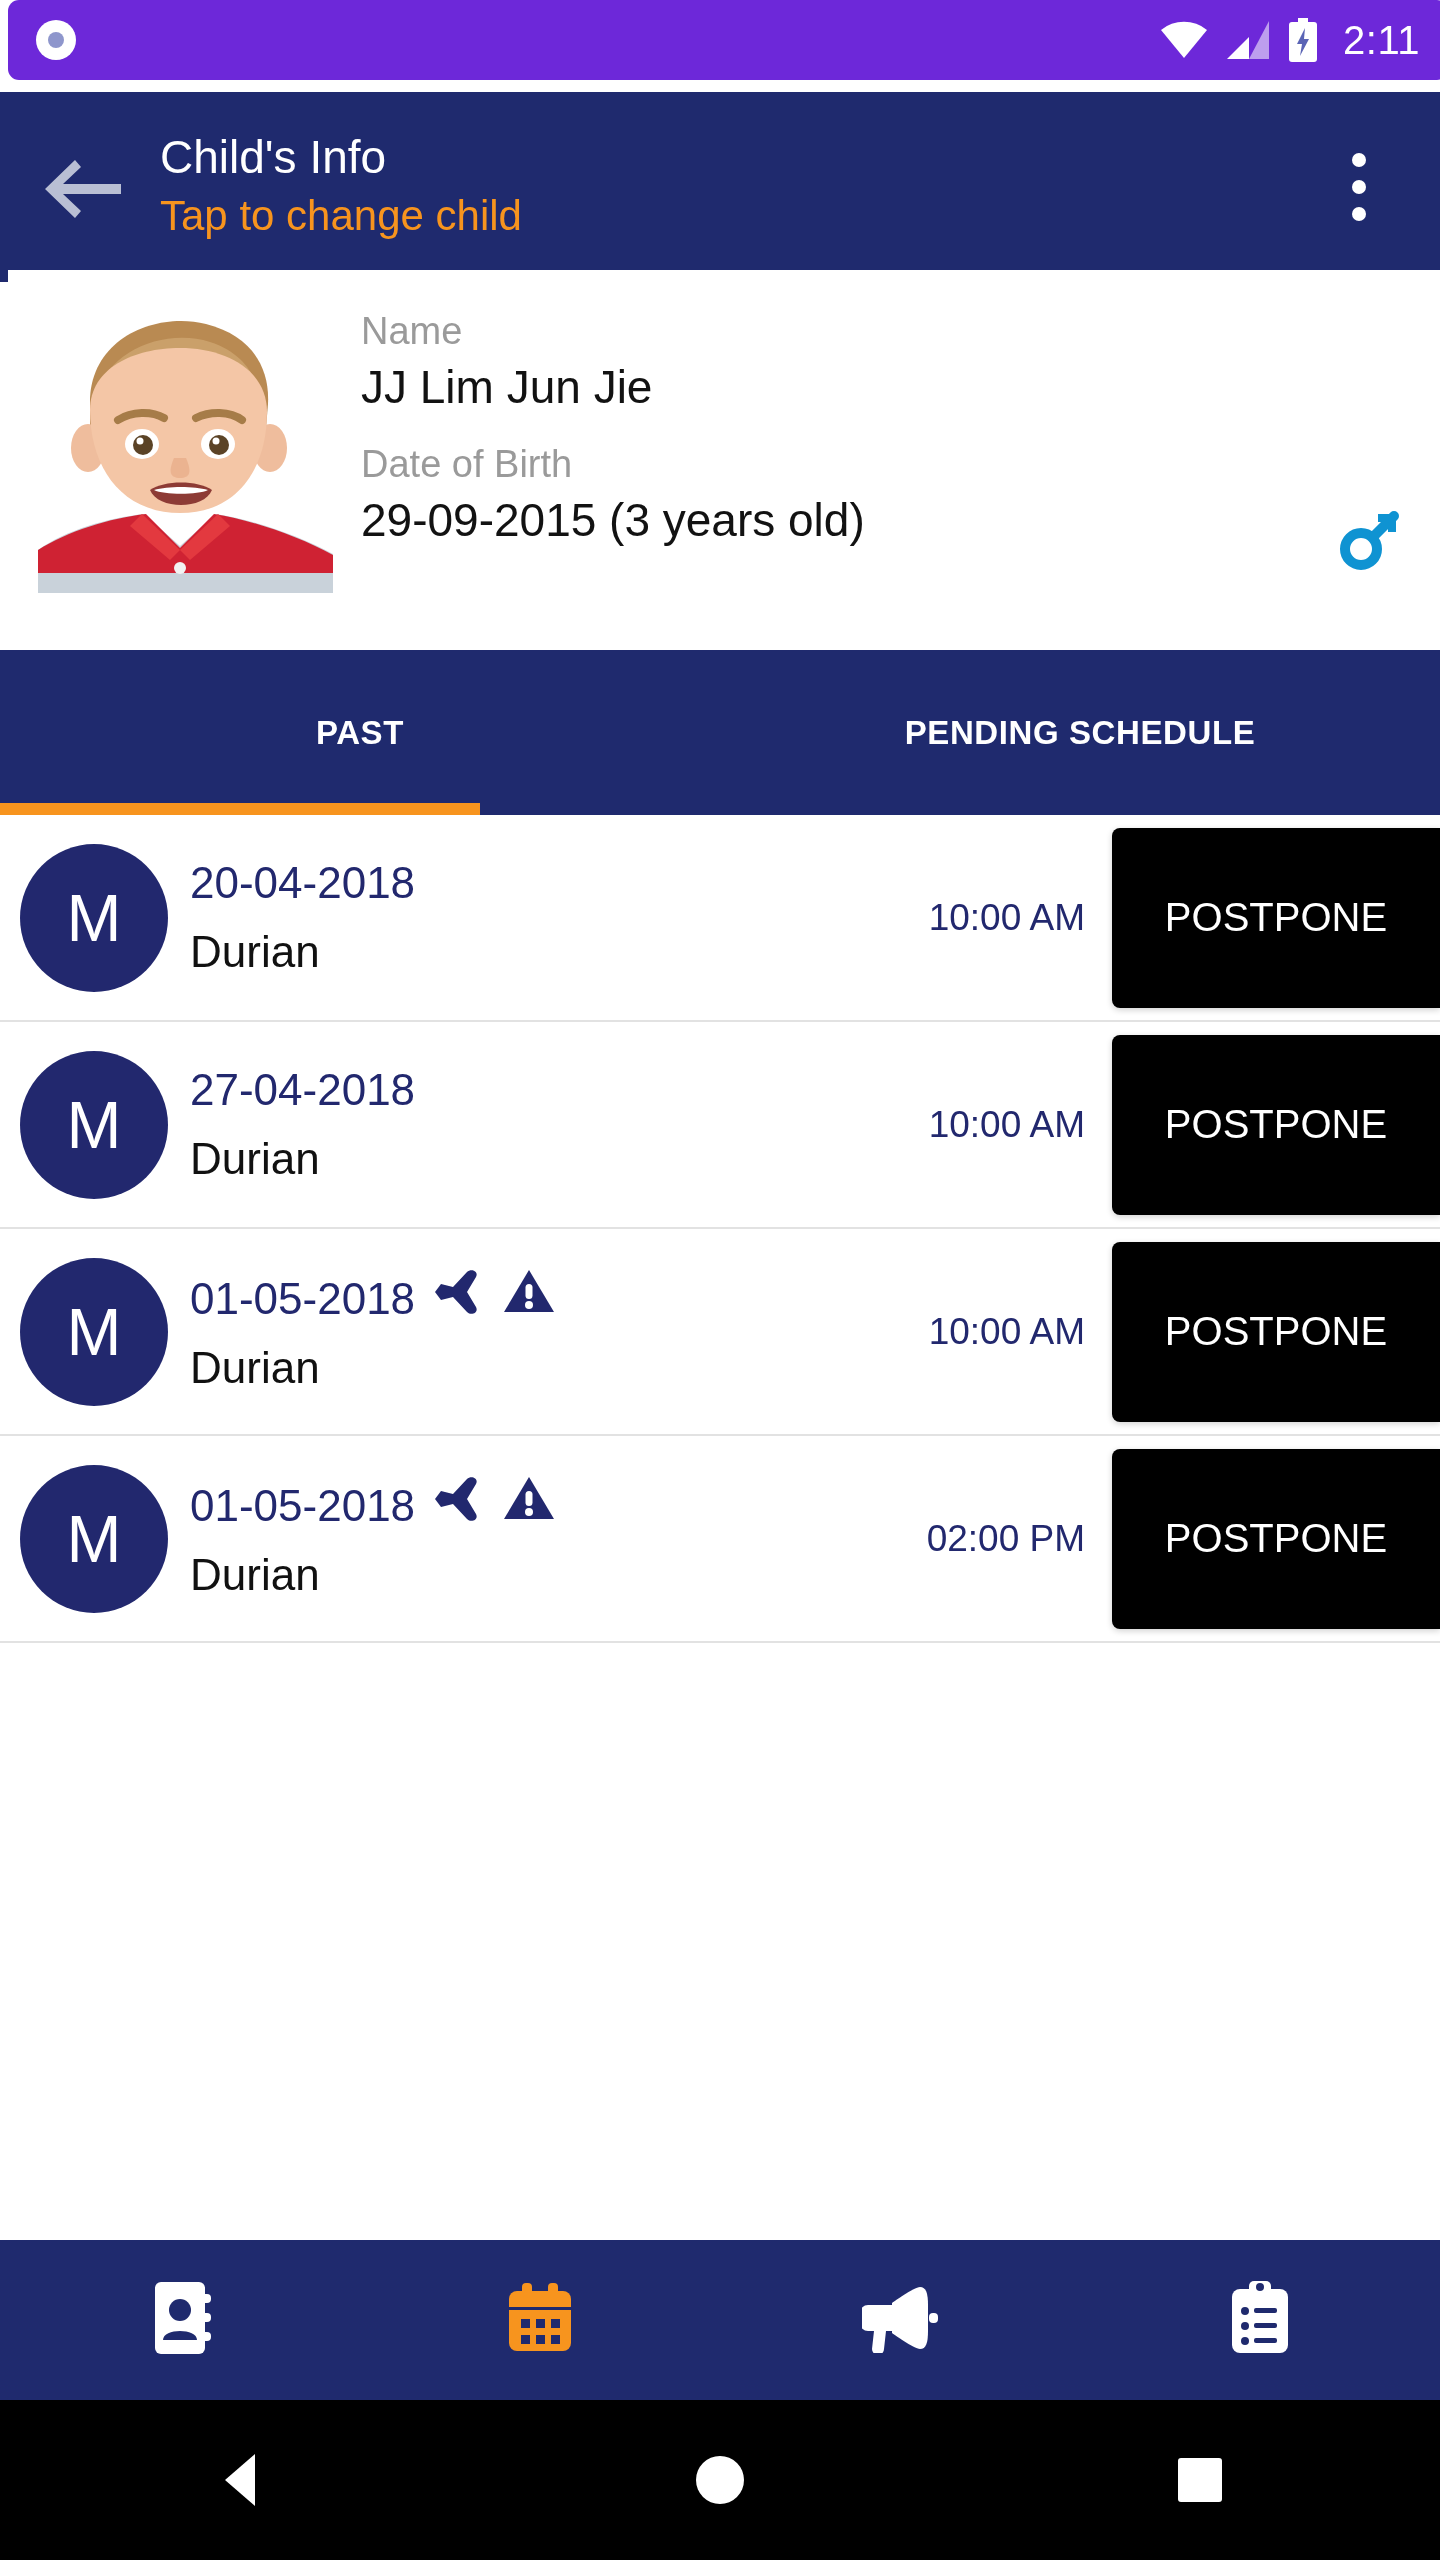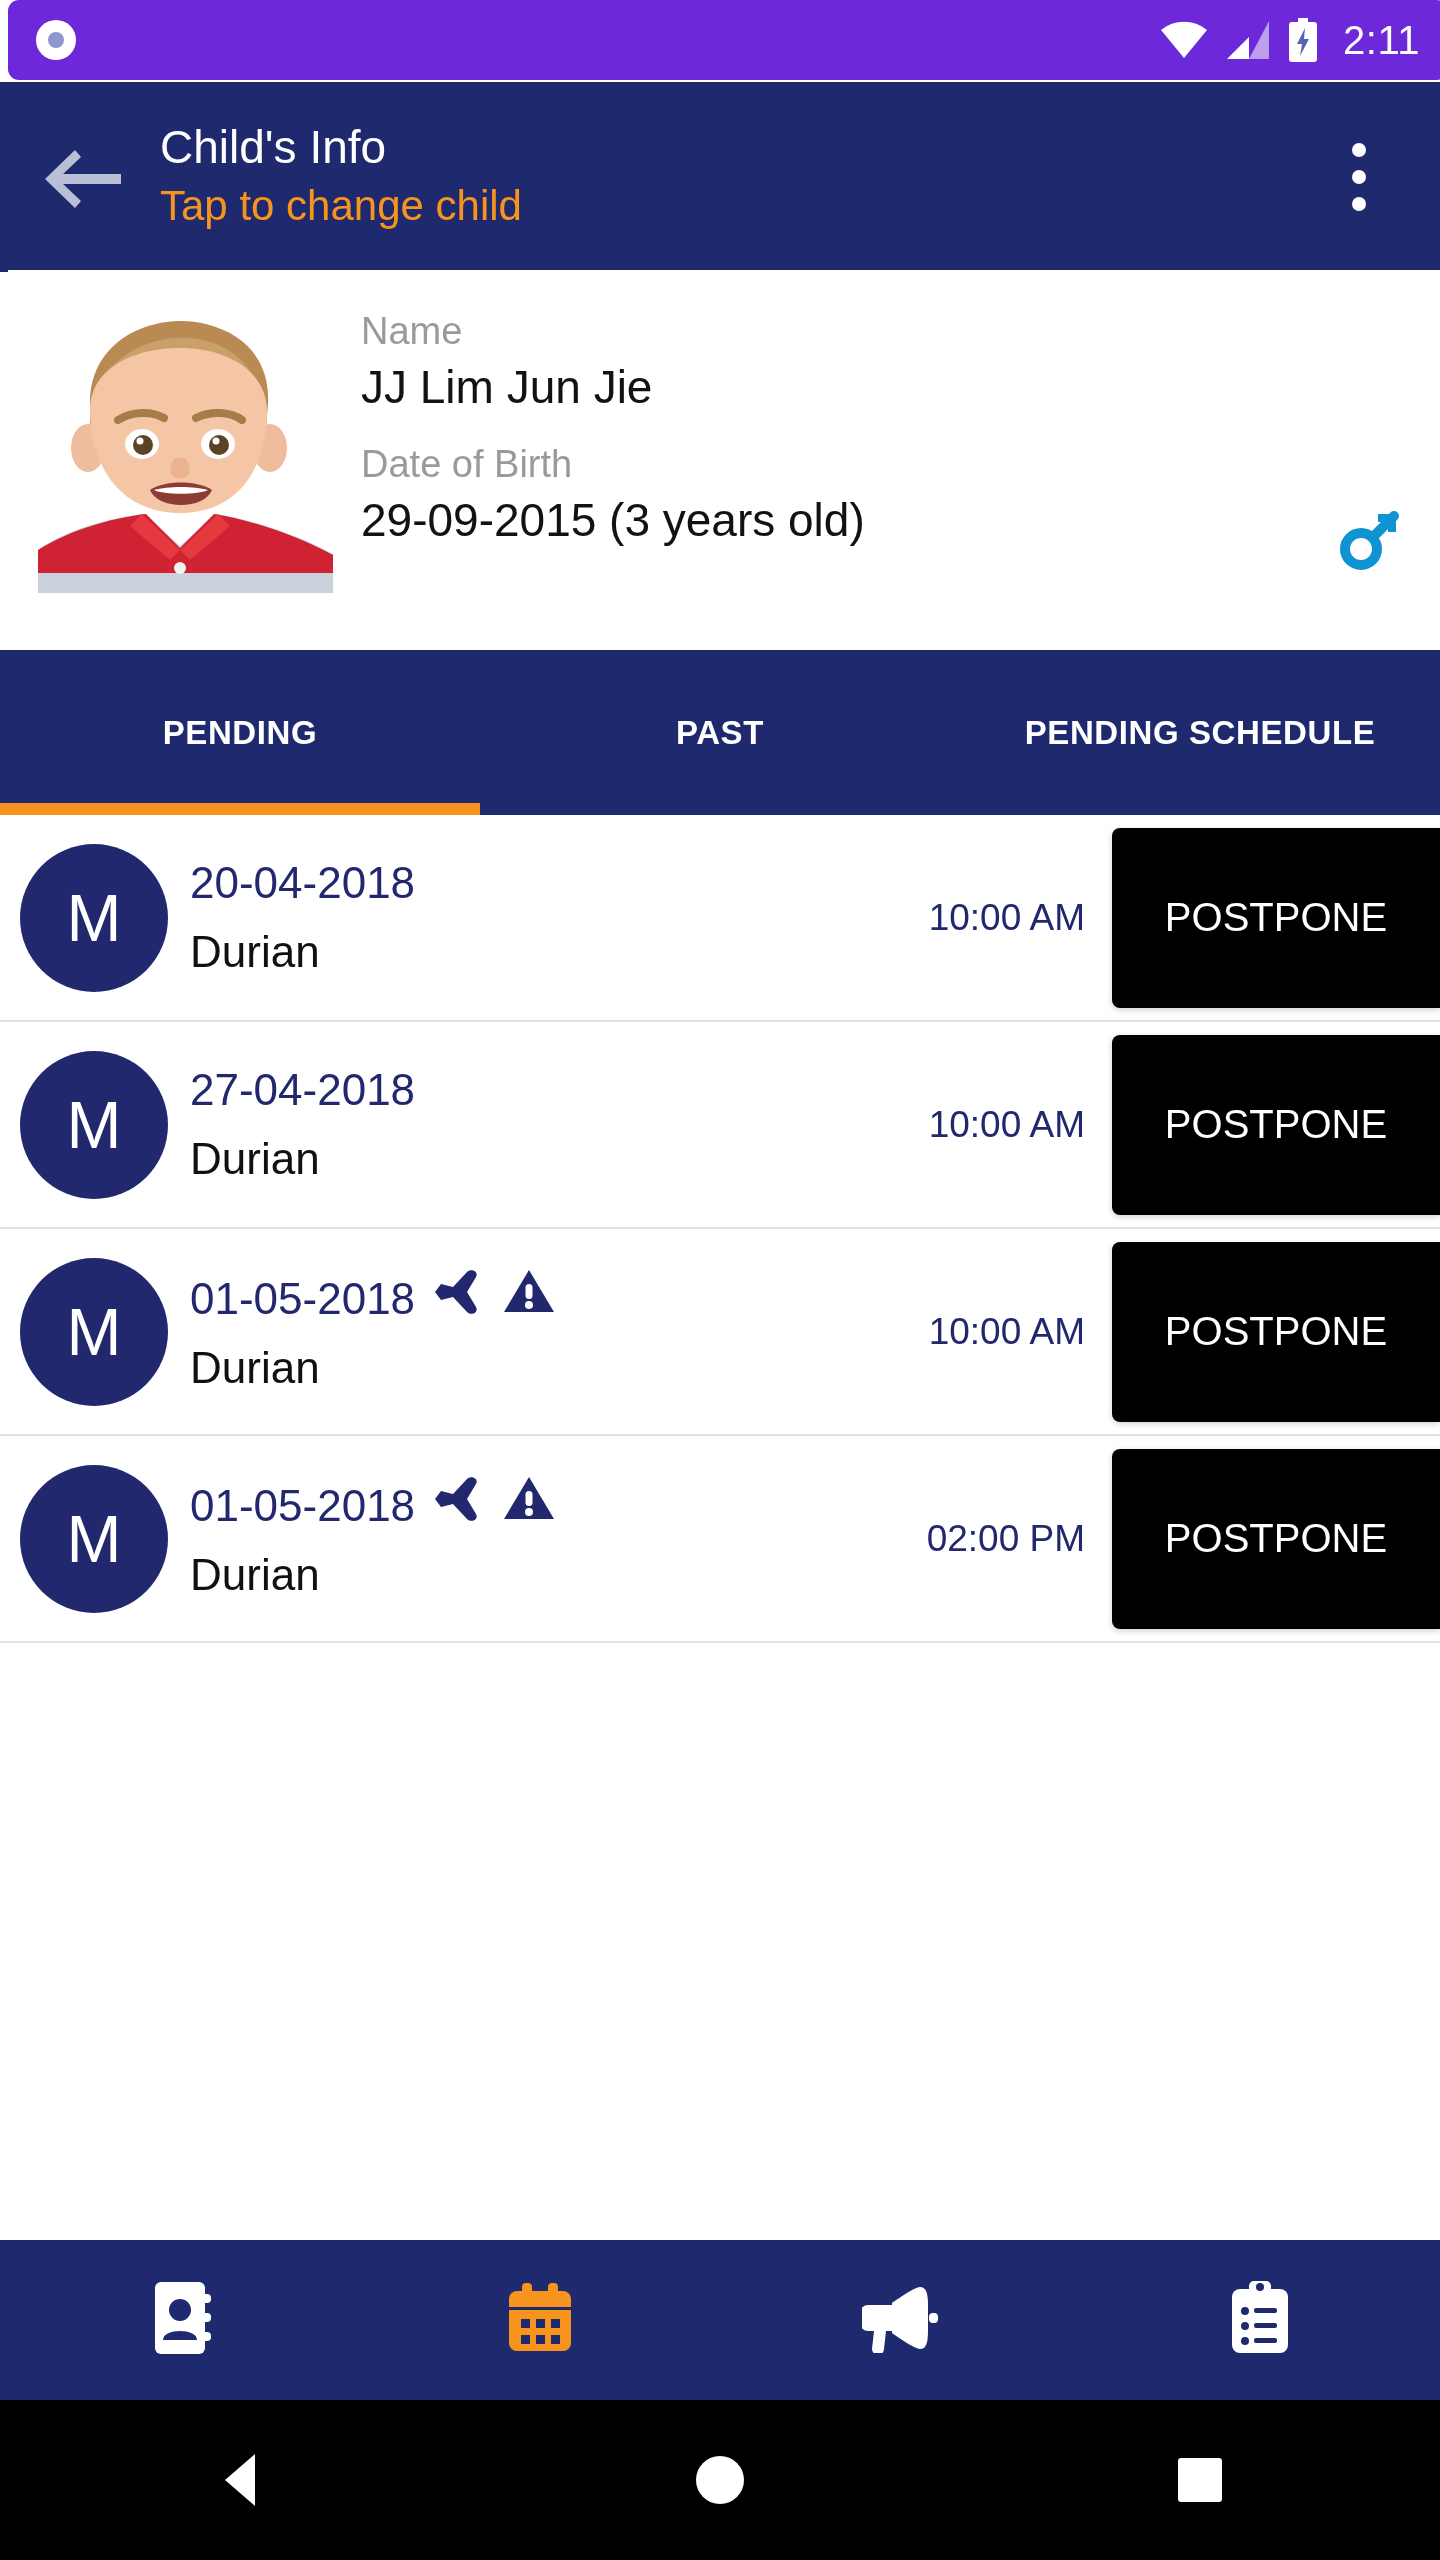--- a/index.html
+++ b/index.html
@@ -21,21 +21,21 @@
     width:40px; height:40px; border-radius:50%;
     background:#fff; display:flex; align-items:center; justify-content:center;
   }
   .sb-dot i{ width:16px; height:16px; border-radius:50%; background:#8e96cc; display:block;}
   .sb-right{ display:flex; align-items:center; gap:20px; }
   .sb-right svg{ display:block; }
   .sb-time{ color:#fff; font-size:40px; letter-spacing:0.5px; margin-left:6px; }
 
   
   .appbar{
-    position:absolute; top:82px; left:0; width:1440px; height:190px;
+    position:absolute; top:92px; left:0; width:1440px; height:190px;
     background:#1f2a6e; display:flex; align-items:center; padding:0 36px;
   }
   .back-btn{ width:96px; height:96px; display:flex; align-items:center; justify-content:center; }
   .appbar-titles{ margin-left:28px; flex:1; }
   .appbar-title{ color:#ffffff; font-size:46px; line-height:1.15; font-weight:400; }
   .appbar-sub{ color:#f7941e; font-size:42px; line-height:1.25; margin-top:6px; }
   .overflow{ width:90px; height:110px; display:flex; flex-direction:column;
              align-items:center; justify-content:center; gap:13px; }
   .overflow span{ width:14px; height:14px; border-radius:50%; background:#fff; display:block; }
 
@@ -212,21 +212,20 @@
   </div>
   <div class="gender-icon">
     <svg width="62" height="62" viewBox="0 0 62 62">
       <circle cx="23" cy="39" r="16" fill="none" stroke="#0f93d2" stroke-width="10"></circle>
       <path d="M36 26 L56 6" stroke="#0f93d2" stroke-width="10" stroke-linecap="round"></path>
       <path d="M40 4 L58 4 L58 22 L50 22 L50 12 L40 12 Z" fill="#0f93d2"></path>
     </svg>
   </div>
 
   <div class="tabbar">
-    <div class="tab">PENDING</div>
     <div class="tab">PAST</div>
     <div class="tab">PENDING SCHEDULE</div>
     <div class="tab-indicator"></div>
   </div>
 
   <div class="list">
 
     <div class="row">
       <div class="row-avatar">M</div>
       <div class="row-main">

